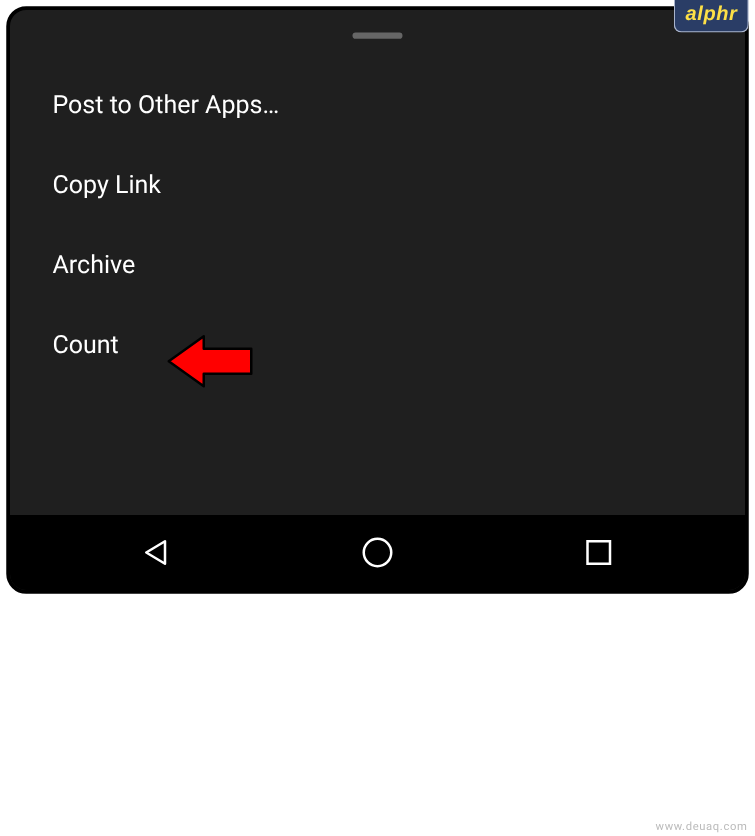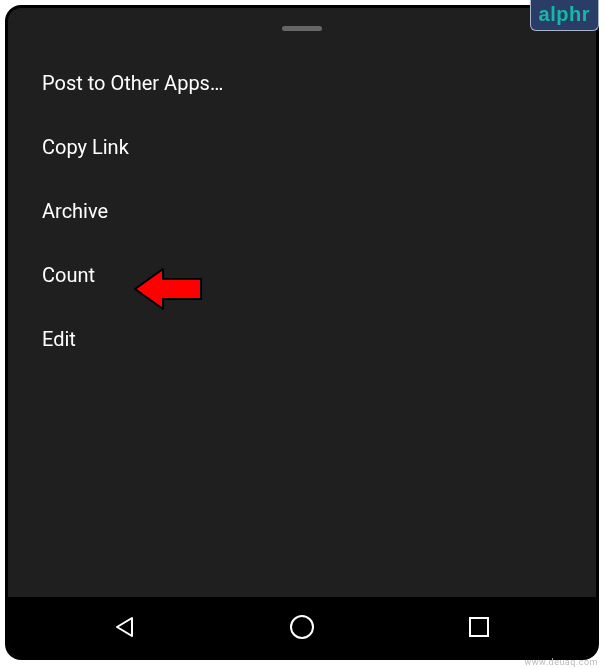--- a/index.html
+++ b/index.html
@@ -8,21 +8,21 @@
       height: 669px;
       background: #fff;
       font-family: -apple-system, Roboto, "Helvetica Neue", Arial, sans-serif;
       position: relative;
     }
     .frame {
       position: absolute;
       left: 5px;
       top: 5px;
       width: 594px;
-      height: 655px;
+      height: 470px;
       border: 3px solid #000;
       border-radius: 16px;
       background: #1f1f1f;
       overflow: hidden;
     }
     .sheet {
       width: 100%;
       height: calc(100% - 60px);
       display: flex;
       flex-direction: column;
@@ -71,29 +71,30 @@
       position: absolute;
       left: 125px;
       top: 259px;
       pointer-events: none;
     }
     .badge {
       position: absolute;
       top: 0;
       right: 5px;
       background: #2a3d66;
-      color: #14b8a6;
-      font-size: 20px;
+      color: #fde047;
+      font-size: 16px;
       font-weight: 600;
       padding: 3px 8px 4px 8px;
       border: 1px solid #a9b4cc;
       border-top: none;
       border-radius: 0 0 6px 6px;
       letter-spacing: 0.5px;
       font-family: Arial, sans-serif;
+      font-style: italic;
     }
     .watermark {
       position: absolute;
       right: 6px;
       bottom: 2px;
       font-size: 9px;
       color: #bbb;
       letter-spacing: 0.5px;
       text-align: center;
     }
@@ -104,21 +105,20 @@
 <div class="frame">
 
   <div class="sheet">
     <div class="drag-handle"></div>
 
     <div class="menu">
       <div class="menu-item">Post to Other Apps…</div>
       <div class="menu-item">Copy Link</div>
       <div class="menu-item">Archive</div>
       <div class="menu-item">Count</div>
-      <div class="menu-item">Edit</div>
     </div>
   </div>
 
   <div class="nav-bar">
     <div class="nav-btn">
       <svg width="24" height="24" viewBox="0 0 24 24">
         <path d="M 19 3 L 19 21 L 4 12 Z" fill="none" stroke="#fff" stroke-width="2" stroke-linejoin="round"></path>
       </svg>
     </div>
     <div class="nav-btn">

